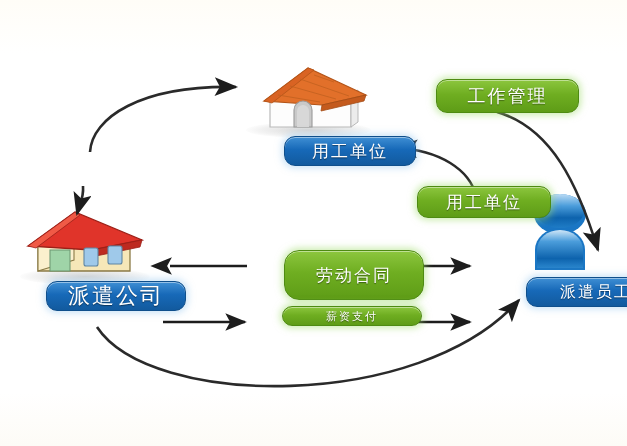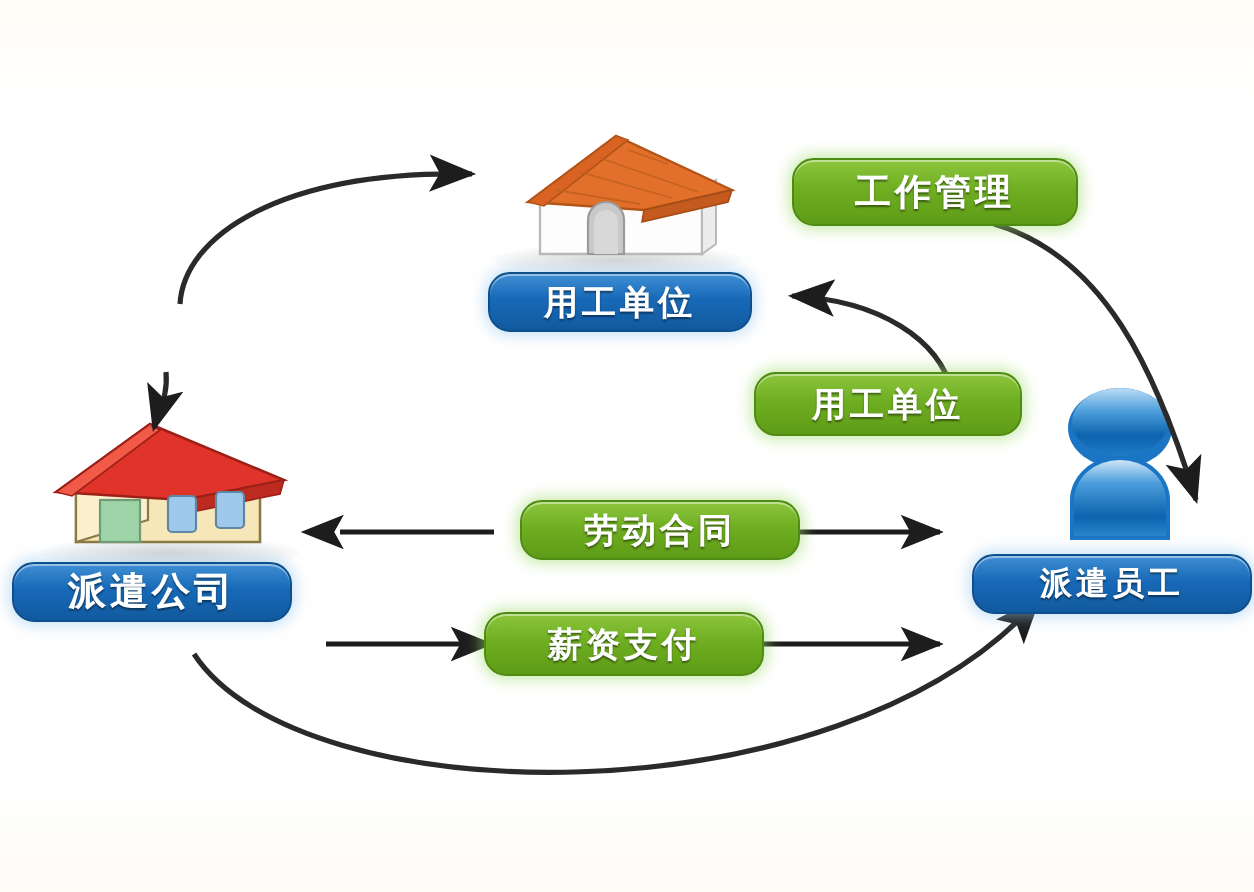--- a/index.html
+++ b/index.html
@@ -22,26 +22,27 @@
     background: linear-gradient(#fffdf7 0%, #ffffff 12%, #ffffff 88%, #fdfbf6 100%);
   }
   
   .pill {
     position: absolute;
     display: flex;
     align-items: center;
     justify-content: center;
     border-radius: 11px;
     letter-spacing: 2px;
-    font-weight: bold;
+    font-weight: normal;
     color: #ffffff;
     text-shadow: 0 1px 1px rgba(0,0,0,0.45);
     white-space: nowrap;
     box-sizing: border-box;
     z-index: 6;
+    margin-left: 40px;
   }
   .pill-green {
     background: linear-gradient(#8cc63e 0%, #6fae21 45%, #5e9c17 100%);
     border: 1px solid #4e8b12;
     box-shadow: 0 0 7px 2px rgba(160,220,110,0.55), inset 0 1px 0 rgba(255,255,255,0.45);
   }
   .pill-blue {
     background: linear-gradient(#3f8fd4 0%, #1769b8 45%, #125a9e 100%);
     border: 1px solid #0f4f8c;
     box-shadow: 0 0 7px 2px rgba(150,200,240,0.5), inset 0 1px 0 rgba(255,255,255,0.45);
@@ -136,21 +137,21 @@
       <path d="M10,46 L57,12 L124,40 L74,50 Z" fill="#e0342a" stroke="#9c2018" stroke-width="1.3"></path>
       <path d="M10,46 L57,12 L62,15 L18,48 Z" fill="#f05a46" stroke="#9c2018" stroke-width="0.8"></path>
       <path d="M74,50 L124,40 L122,47 L73,57 Z" fill="#bd2a20" stroke="#9c2018" stroke-width="0.8"></path>
 
       <rect x="32" y="50" width="20" height="21" fill="#9fd4a8" stroke="#6f9b76" stroke-width="1.1"></rect>
 
       <rect x="66" y="48" width="14" height="18" rx="2" fill="#9fc9ea" stroke="#5f86a3" stroke-width="1.1"></rect>
       <rect x="90" y="46" width="14" height="18" rx="2" fill="#9fc9ea" stroke="#5f86a3" stroke-width="1.1"></rect>
     </svg>
   </div>
-  <div class="pill pill-blue" style="left:6px;top:281px;width:140px;height:30px;font-size:19px;justify-content:center;">
+  <div class="pill pill-blue" style="left:6px;top:281px;width:140px;height:30px;font-size:22px;justify-content:center;">
     <span>派遣公司</span>
   </div>
 
   <div class="art" style="left:527px;top:192px;width:66px;height:82px;">
     <svg viewBox="0 0 66 82" width="66" height="82">
       <ellipse cx="33" cy="22" rx="26" ry="20" fill="#1a76c4"></ellipse>
       <ellipse cx="33" cy="19" rx="24" ry="17" fill="url(#headg)"></ellipse>
       <path d="M8,78 L8,58 A25,22 0 0 1 58,58 L58,78 Z" fill="#1a76c4"></path>
       <path d="M10,76 L10,58 A23,20 0 0 1 56,58 L56,76 Z" fill="url(#bodyg)"></path>
       <defs>
@@ -175,22 +176,22 @@
 
 
   <div class="pill pill-green" style="left:396px;top:79px;width:143px;height:34px;font-size:18px;">
     <span>工作管理</span>
   </div>
 
   <div class="pill pill-green" style="left:377px;top:186px;width:134px;height:32px;font-size:17px;">
     <span>用工单位</span>
   </div>
 
-  <div class="pill pill-green" style="left:260px;top:250px;width:140px;height:30px;font-size:17px;">
+  <div class="pill pill-green" style="left:244px;top:250px;width:140px;height:50px;font-size:17px;border-radius:15px;">
     <span>劳动合同</span>
   </div>
 
-  <div class="pill pill-green" style="left:242px;top:306px;width:140px;height:32px;font-size:17px;">
+  <div class="pill pill-green" style="left:242px;top:306px;width:140px;height:20px;font-size:11px;">
     <span>薪资支付</span>
   </div>
 
 
 </div>
 
 </body></html>

